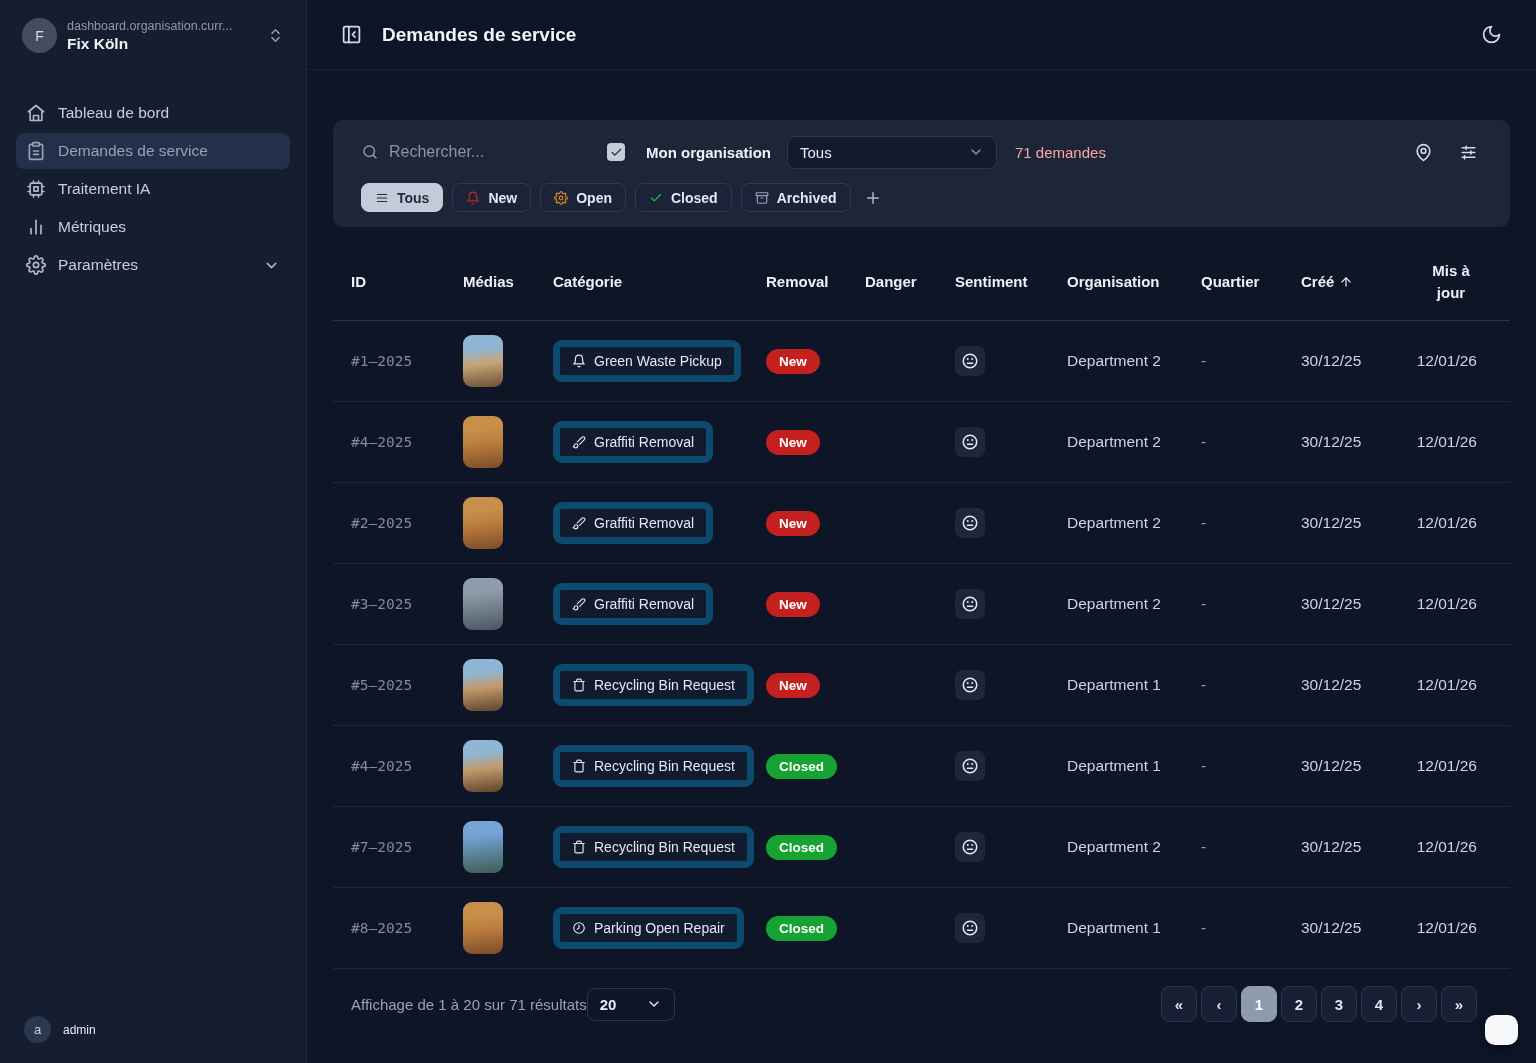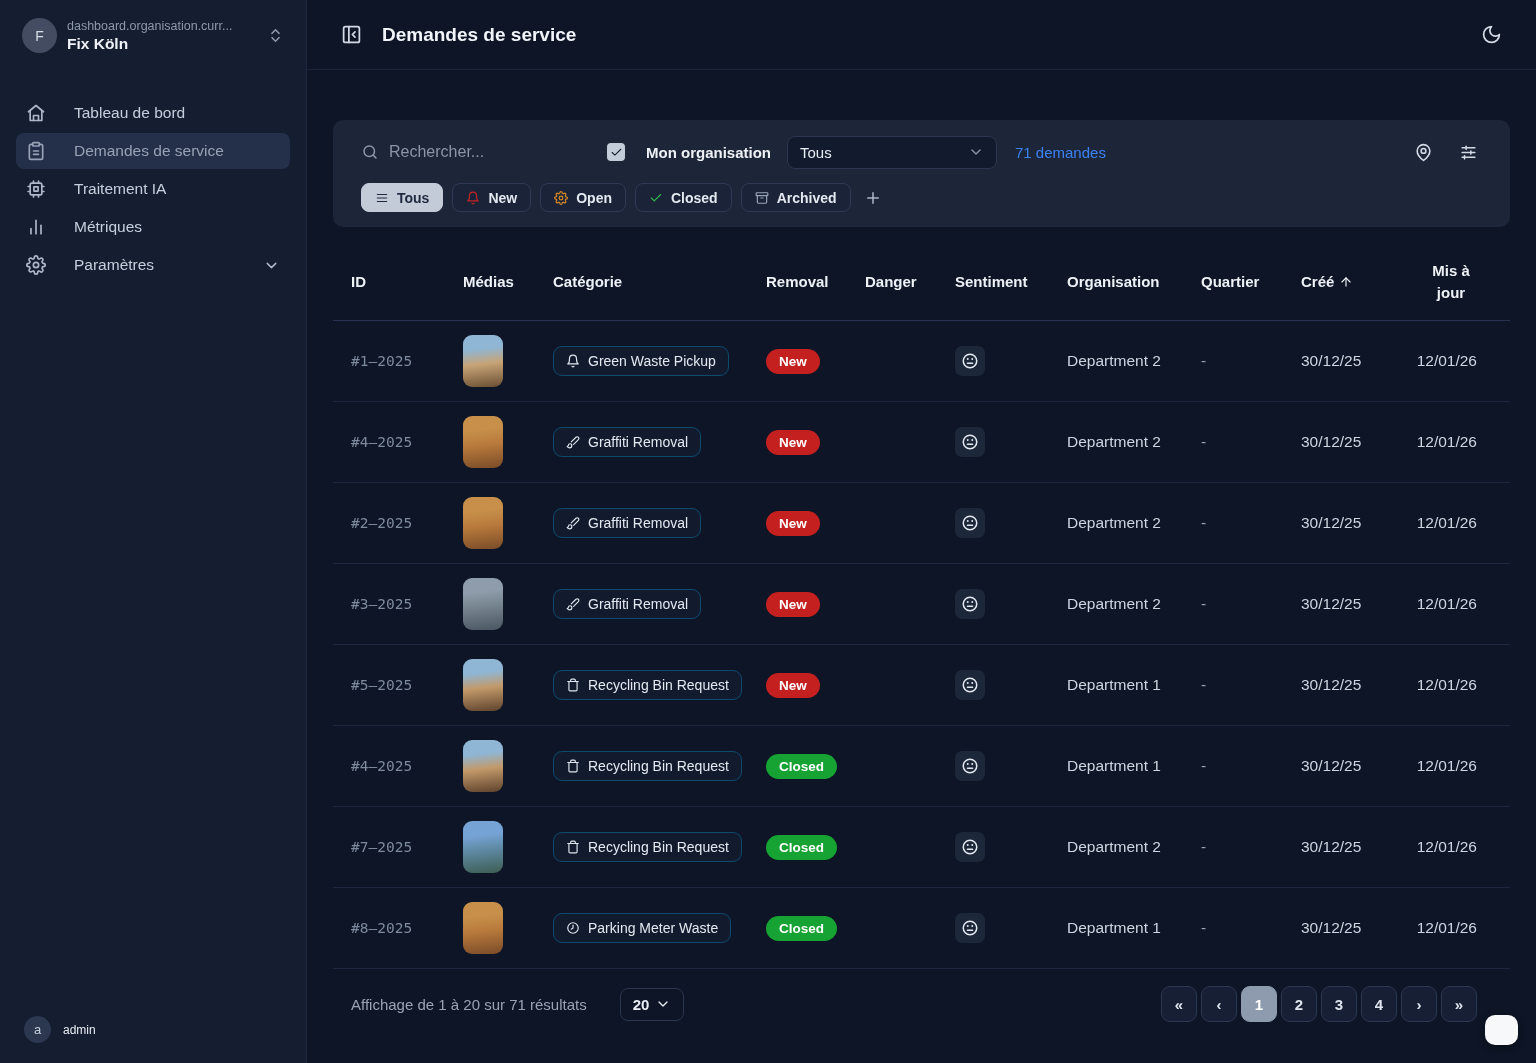--- a/index.html
+++ b/index.html
@@ -20,21 +20,21 @@
   .ws-avatar {
     width:35px; height:35px; border-radius:50%; background:#434c61;
     color:#d8dee8; font-size:14px; display:flex; align-items:center; justify-content:center;
   }
   .ws-text { flex:1; min-width:0; }
   .ws-label { font-size:12.5px; color:#8e99ad; white-space:nowrap; overflow:hidden; }
   .ws-name { font-size:15.5px; font-weight:700; color:#eef1f6; margin-top:2px; }
   .ws-chevrons { color:#8e99ad; }
   nav { margin-top:42px; display:flex; flex-direction:column; gap:2px; }
   .nav-item {
-    display:flex; align-items:center; gap:28px; height:36px;
+    display:flex; align-items:center; gap:12px; height:36px;
     padding:0 10px; border-radius:8px; font-size:15.5px; color:#c6cfdc; cursor:pointer;
   }
   .nav-item .nicon { color:#aeb8c9; }
   .nav-item.active { background:#242f49; color:#97a2b6; }
   .nav-item.active .nicon { color:#97a2b6; }
   .nav-item .spacer { flex:1; }
   .nav-item .expander { color:#aeb8c9; }
   .side-bottom { margin-top:auto; display:flex; align-items:center; gap:12px; padding:0 8px; }
   .user-avatar {
     width:27px; height:27px; border-radius:50%; background:#2c3750;
@@ -68,21 +68,21 @@
     display:flex; align-items:center; justify-content:center; color:#1a2436;
   }
   .org-label { font-size:15px; font-weight:600; color:#eef1f6; }
   .select {
     margin-left:16px; width:210px; height:33px; background:#121b2d;
     border:1px solid #2b3750; border-radius:8px; display:flex; align-items:center;
     padding:0 12px; gap:8px; cursor:pointer;
   }
   .select .sel-value { flex:1; font-size:15px; color:#e8ecf3; }
   .select .chev { color:#8b95a7; }
-  .count { margin-left:18px; font-size:15px; color:#3b82f6; }
+  .count { margin-left:18px; font-size:15px; color:#fca5a5; }
   .fr-spacer { flex:1; }
   .right-tools { display:flex; align-items:center; gap:18px; color:#c6cfdc; }
 
   .chips { display:flex; align-items:center; gap:9px; margin-top:14px; }
   .chip {
     display:inline-flex; align-items:center; gap:8px; height:29px; padding:0 13px;
     border-radius:8px; background:#1a2337; border:1px solid #2e3a54;
     font-size:14px; font-weight:600; color:#e4e9f1; cursor:pointer;
   }
   .chip.active { background:#c3cbd8; border-color:#c3cbd8; color:#202b42; }
@@ -98,41 +98,41 @@
   .thead .sort { display:inline-flex; align-items:center; gap:5px; }
   .thead .col-last { justify-self:end; text-align:center; width:52px; margin-right:33px; line-height:1.45; }
   .trow {
     display:grid; grid-template-columns:var(--cols); align-items:center;
     height:81px; padding-left:18px; border-bottom:1px solid #1d2840; cursor:pointer;
   }
   .cell-id { font-family:"DejaVu Sans Mono", monospace; font-size:14.5px; color:#7e8a9d; }
   .thumb { width:40px; height:52px; border-radius:9px; }
   .cat-chip {
     display:inline-flex; align-items:center; gap:8px; padding:6px 12px;
-    border:1px solid #0c4a6e; border-radius:9px; background:rgba(36,48,72,.25);
+    border:7px solid #0c4a6e; border-radius:9px; background:rgba(36,48,72,.25);
     font-size:14px; color:#e4e9f1; white-space:nowrap;
   }
   .cat-chip .cicon { color:#dfe5ee; }
   .badge {
     display:inline-block; padding:5px 13px; border-radius:999px;
     font-size:13.5px; font-weight:700; color:#fff;
   }
   .senti {
     width:30px; height:30px; border-radius:7px; background:#1c2739;
     display:flex; align-items:center; justify-content:center; color:#e4e9f1;
   }
   .cell-org, .cell-date { font-size:15.5px; color:#cdd5e1; }
   .cell-q { font-size:15.5px; color:#9aa5b5; }
   .cell-updated { justify-self:end; padding-right:33px; }
 
   
   .tfoot { display:flex; align-items:center; margin-top:17px; padding-left:18px; }
   .results { font-size:15px; color:#99a3b4; }
   .pagesize {
-    margin-left:33px; width:64px; height:33px; background:transparent;
+    margin-left:0; width:88px; height:33px; background:transparent;
     border:1px solid #2b3750; border-radius:8px; display:flex; align-items:center;
     padding:0 12px; cursor:pointer;
   }
   .pagesize .sel-value { flex:1; font-size:15px; font-weight:600; color:#e8ecf3; }
   .tf-spacer { flex:1; }
   .pagination { display:flex; gap:4px; margin-right:33px; }
   .page-btn {
     width:36px; height:36px; border-radius:9px; background:#161f33;
     border:1px solid #2b3750; color:#dfe5ee; font-size:15px; font-weight:600;
     display:flex; align-items:center; justify-content:center; cursor:pointer;
@@ -569,21 +569,21 @@
             <div>
               <div class="thumb" style="background:linear-gradient(173deg, #c78f4a 0%, #c78f4a 28%, #b97a3c 55%, #7a4c28 100%)"></div>
             </div>
             <div><span class="cat-chip">
                 <span class="cicon">
                   <svg width="14" height="14" viewBox="0 0 24 24" fill="none" stroke="currentColor" stroke-width="2" stroke-linecap="round" stroke-linejoin="round">
                     <circle cx="12" cy="12" r="9"></circle>
                     <path d="M12 7v5l-3 2"></path>
                   </svg>
                 </span>
-                <span>Parking Meter Waste</span>
+                <span>Parking Open Repair</span>
               </span></div>
             <div><span class="badge" style="background:#17a333">Closed</span></div>
             <div></div>
             <div>
               <span class="senti">
                 <svg width="18" height="18" viewBox="0 0 24 24" fill="none" stroke="currentColor" stroke-width="2" stroke-linecap="round" stroke-linejoin="round">
                   <circle cx="12" cy="12" r="9"></circle>
                   <path d="M8.6 15h6.8"></path>
                   <path d="M9 9.3h.01M15 9.3h.01" stroke-width="2.6"></path>
                 </svg>

